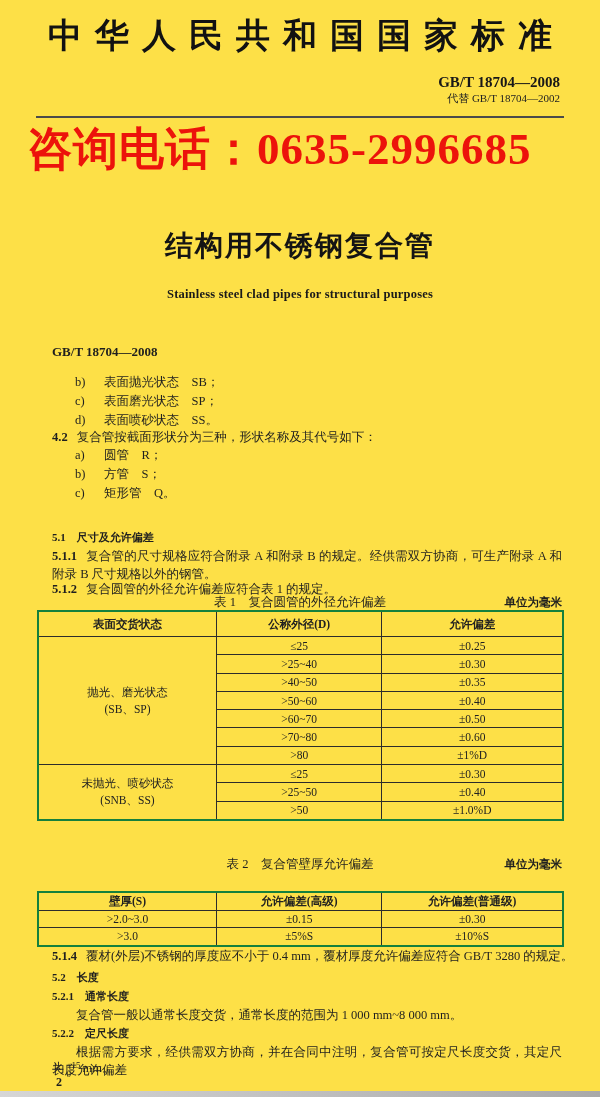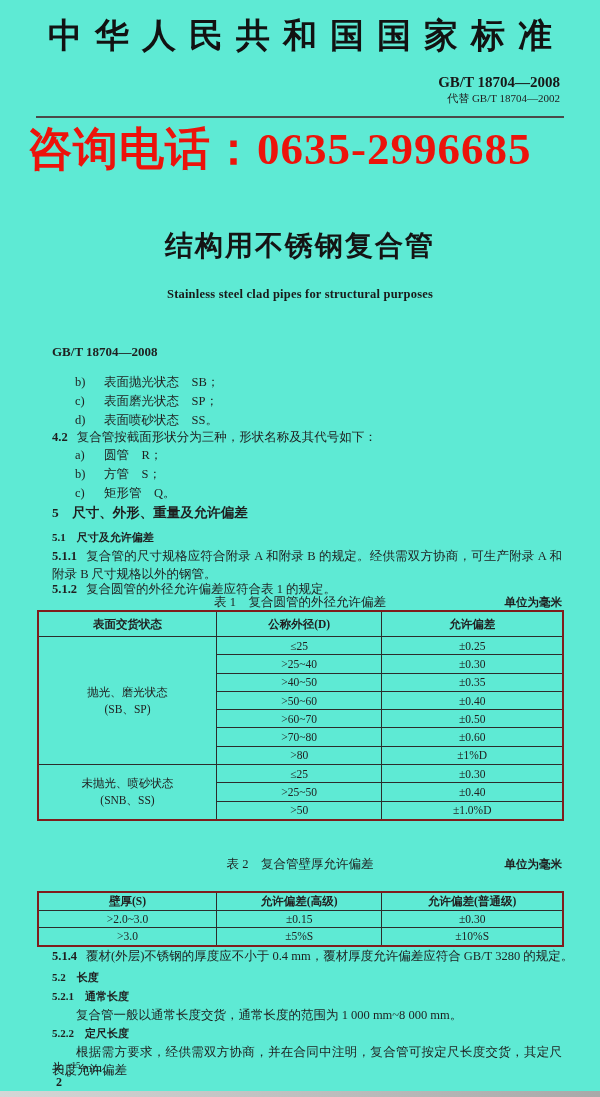--- a/index.html
+++ b/index.html
@@ -1,18 +1,18 @@
 <!DOCTYPE html>
 <html><head>
 <meta charset="utf-8">
 <style>
   html,body{margin:0;padding:0;background:#ffffff;}
   .page{
     position:relative;width:600px;height:1097px;margin:0 auto;
-    background:#5eead4;overflow:hidden;
+    background:#fde047;overflow:hidden;
     font-family:"Liberation Serif","DejaVu Serif",serif;
     color:#1f1f1f;
   }
   .abs{position:absolute;}
   .banner{
     top:13px;left:0;width:100%;text-align:center;
     font-size:34px;font-weight:bold;letter-spacing:13px;text-indent:13px;
     color:#121212;white-space:nowrap;
   }
   .std-block{top:74px;right:40px;text-align:right;line-height:1.15;}
@@ -41,21 +41,21 @@
   .caption{width:100%;text-align:center;font-size:12.5px;font-weight:normal;}
   .unit{position:absolute;right:38px;top:1px;font-size:11.5px;font-weight:bold;}
   table.std{
     position:absolute;left:37px;width:527px;border-collapse:collapse;
     table-layout:fixed;font-size:11.5px;color:#212121;
   }
   table.std td{
     border:1px solid #2c2c2c;text-align:center;vertical-align:middle;
     padding:0;overflow:hidden;
   }
-  table.std{border:2px solid #7f1d1d;}
+  table.std{border:2px solid #15803d;}
   table.std .hd{font-weight:bold;}
   #table1{top:610px;}
   #table1 .hd td{height:24px;}
   #table1 .dr td{height:17.3px;}
   #table2{top:891px;}
   #table2 .hd td{height:17px;}
   #table2 .dr td{height:16.3px;}
   .gcell .l2{display:block;line-height:17px;}
   .indent{text-indent:24px;}
   .tol{
@@ -108,21 +108,20 @@
   <div class="abs li" style="top:447px">
     <span class="mk">a)</span><span>圆管　R；</span>
   </div>
   <div class="abs li" style="top:485px">
     <span class="mk">c)</span><span>矩形管　Q。</span>
   </div>
   <div class="abs li" style="top:466px">
     <span class="mk">b)</span><span>方管　S；</span>
   </div>
 
-  <div class="abs h" style="top:504px;font-size:13.5px">5　尺寸、外形、重量及允许偏差</div>
   <div class="abs h" style="top:530px">5.1　尺寸及允许偏差</div>
 
   <div class="abs clause" style="top:548px">
     <span class="no">5.1.1</span><span>复合管的尺寸规格应符合附录 A 和附录 B 的规定。经供需双方协商，可生产附录 A 和附录 B 尺寸规格以外的钢管。</span>
   </div>
 
   <div class="abs clause nw" style="top:581px">
     <span class="no">5.1.2</span><span>复合圆管的外径允许偏差应符合表 1 的规定。</span>
   </div>
 

